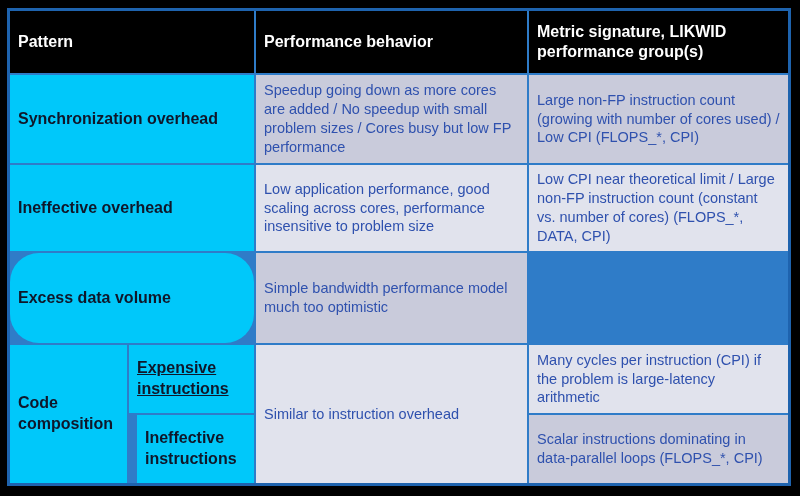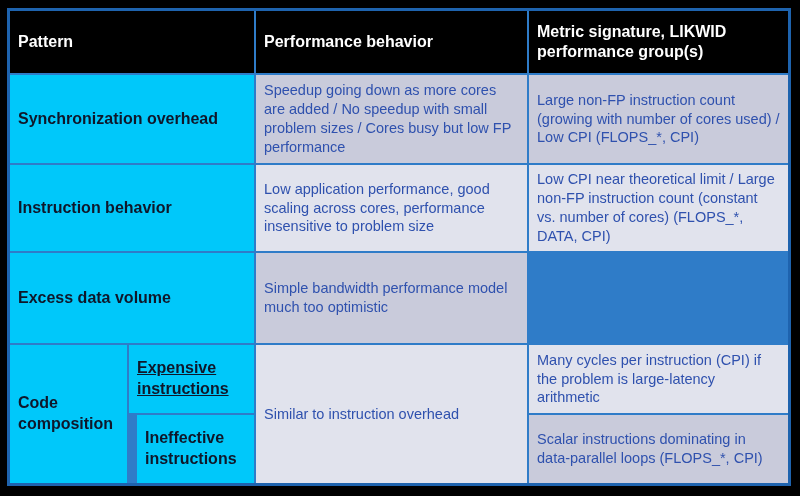--- a/index.html
+++ b/index.html
@@ -69,21 +69,21 @@
   .gc-h-metric    { grid-column: 4;     grid-row: 1; }
 
   .gc-r1-pattern  { grid-column: 1 / 3; grid-row: 2; }
   .gc-r1-behavior { grid-column: 3;     grid-row: 2; }
   .gc-r1-metric   { grid-column: 4;     grid-row: 2; }
 
   .gc-r2-pattern  { grid-column: 1 / 3; grid-row: 3; }
   .gc-r2-behavior { grid-column: 3;     grid-row: 3; }
   .gc-r2-metric   { grid-column: 4;     grid-row: 3; }
 
-  .gc-r3-pattern  { grid-column: 1 / 3; grid-row: 4; }
+  .gc-r3-pattern  { grid-column: 1 / 3; grid-row: 4; border-radius: 29px; }
   .gc-r3-behavior { grid-column: 3;     grid-row: 4; }
   .gc-r3-metric   { grid-column: 4;     grid-row: 4; }
 
   .gc-r4-pattern  { grid-column: 1;     grid-row: 5 / 7; }
   .gc-r4a-sub     { grid-column: 2;     grid-row: 5; text-decoration: underline; }
   .gc-r4b-sub     { grid-column: 2;     grid-row: 6; margin-left: 8px; }
   .gc-r4-behavior { grid-column: 3;     grid-row: 5 / 7; }
   .gc-r4a-metric  { grid-column: 4;     grid-row: 5; }
   .gc-r4b-metric  { grid-column: 4;     grid-row: 6; }
 </style>
@@ -107,21 +107,21 @@
       <div class="txt">Synchronization overhead</div>
     </div>
     <div class="cell body-cell bg-dark gc-r1-behavior">
       <div class="txt">Speedup going down as more cores are added / No speedup with small problem sizes / Cores busy but low FP performance</div>
     </div>
     <div class="cell body-cell bg-dark gc-r1-metric">
       <div class="txt">Large non-FP instruction count (growing with number of cores used) / Low CPI (FLOPS_*, CPI)</div>
     </div>
 
     <div class="cell pat pad-sm gc-r2-pattern">
-      <div class="txt">Instruction behavior</div>
+      <div class="txt">Ineffective overhead</div>
     </div>
     <div class="cell body-cell bg-light gc-r2-behavior">
       <div class="txt">Low application performance, good scaling across cores, performance insensitive to problem size</div>
     </div>
     <div class="cell body-cell bg-light gc-r2-metric">
       <div class="txt">Low CPI near theoretical limit / Large non-FP instruction count (constant vs. number of cores) (FLOPS_*, DATA, CPI)</div>
     </div>
 
     <div class="cell pat pad-sm gc-r3-pattern">
       <div class="txt">Excess data volume</div>

